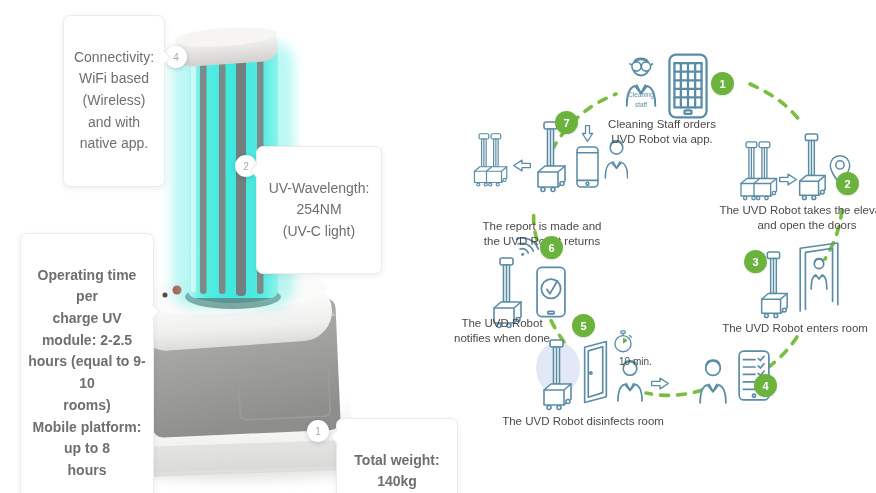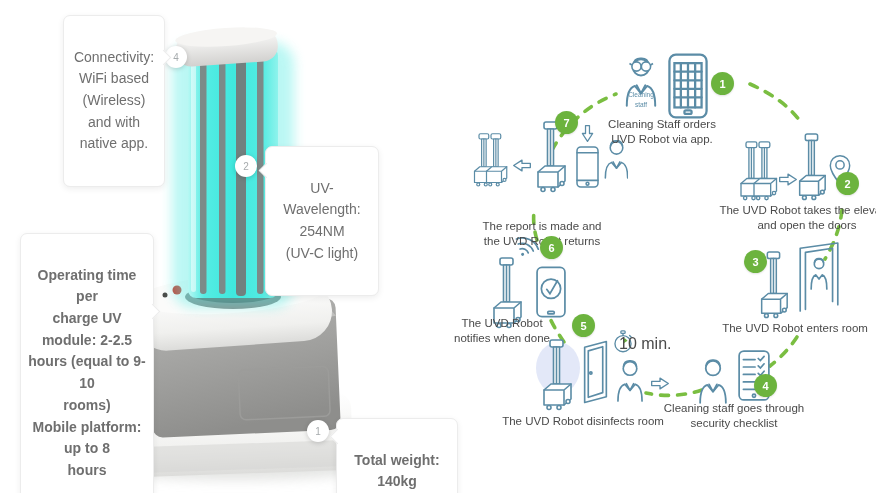--- a/index.html
+++ b/index.html
@@ -19,21 +19,21 @@
             display:flex;align-items:center;justify-content:center;}
   
   .right{position:absolute;left:450px;top:0;width:426px;height:493px;}
   .arcs{position:absolute;left:0;top:0;z-index:1;}
   .icon-svg{position:absolute;z-index:3;}
   .step-badge{position:absolute;width:23px;height:23px;border-radius:50%;background:#6cb33e;
               color:#fff;font-weight:bold;font-size:11px;display:flex;align-items:center;
               justify-content:center;z-index:6;box-shadow:0 1px 2px rgba(0,0,0,.12);}
   .caption{position:absolute;transform:translateX(-50%);text-align:center;white-space:pre-line;
            color:#4a4a4a;font-size:11.5px;line-height:1.3;z-index:4;width:max-content;}
-  .duration{position:absolute;color:#4a4a4a;font-size:16px;z-index:4;}
+  .duration{position:absolute;color:#4a4a4a;font-size:10px;z-index:4;margin-top:21px;}
   .shirt-label{position:absolute;transform:translateX(-50%);color:#5b8ca6;font-size:6.5px;
                line-height:1.5;text-align:center;white-space:pre-line;z-index:5;}
   .hidden-defs{position:absolute;width:0;height:0;overflow:hidden;}
 </style>
 </head>
 <body>
 
 <svg class="hidden-defs" aria-hidden="true">
   <defs>
     <symbol id="sym-robot" viewBox="0 0 36 74">
@@ -217,21 +217,21 @@
   </svg>
 
   <div class="callout" style="left:63px;top:15px;width:102px;">
     <span>Connectivity: WiFi based
 (Wireless) and with
 native app.</span>
     <span class="ptr r" style="top:36px;"></span>
   </div>
   <div class="co-badge" style="left:165px;top:46px;">4</div>
 
-  <div class="callout" style="left:265px;top:146px;width:114px;">
+  <div class="callout" style="left:256px;top:146px;width:126px;">
     <span>UV-Wavelength: 254NM
 (UV-C light)</span>
     <span class="ptr l" style="top:18px;"></span>
   </div>
   <div class="co-badge" style="left:235px;top:155px;">2</div>
 
   <div class="callout" style="left:20px;top:233px;width:134px;font-weight:bold;">
     <span>Operating time per
 charge UV module: 2-2.5
 hours (equal to 9-10
@@ -295,22 +295,20 @@
       <use href="#sym-robot" x="0" y="10" width="34" height="70"></use>
     </svg>
     <div class="step-badge" style="left:294px;top:250px;">3</div>
     <div class="caption" style="left:345px;top:321px;">The UVD Robot enters room</div>
 
     <svg class="icon-svg" style="left:244px;top:348px;" width="82" height="56" viewBox="0 0 82 56" stroke="#5b8ca6" stroke-width="1.6" fill="none">
       <use href="#sym-person" x="0" y="9" width="38" height="47"></use>
       <use href="#sym-checklist" x="44" y="2" width="32" height="51"></use>
     </svg>
     <div class="step-badge" style="left:304px;top:374px;">4</div>
-    <div class="caption" style="left:284px;top:401px;">Cleaning staff goes through
-security checklist</div>
 
     <svg class="icon-svg" style="left:86px;top:326px;" width="136" height="92" viewBox="0 0 136 92" stroke="#5b8ca6" stroke-width="1.6" fill="none">
       <ellipse cx="22" cy="42" rx="22" ry="26" fill="#ccd6f3" opacity="0.55" stroke="none"></ellipse>
       <use href="#sym-robot" x="2" y="12" width="36" height="74"></use>
       <use href="#sym-door" x="46" y="14" width="27" height="64"></use>
       <use href="#sym-stopwatch" x="76" y="4" width="22" height="24"></use>
       <use href="#sym-person" x="76" y="32" width="36" height="44"></use>
       <use href="#sym-arrow-r" x="114" y="50" width="20" height="15"></use>
     </svg>
     <div class="duration" style="left:169px;top:335px;">10 min.</div>

